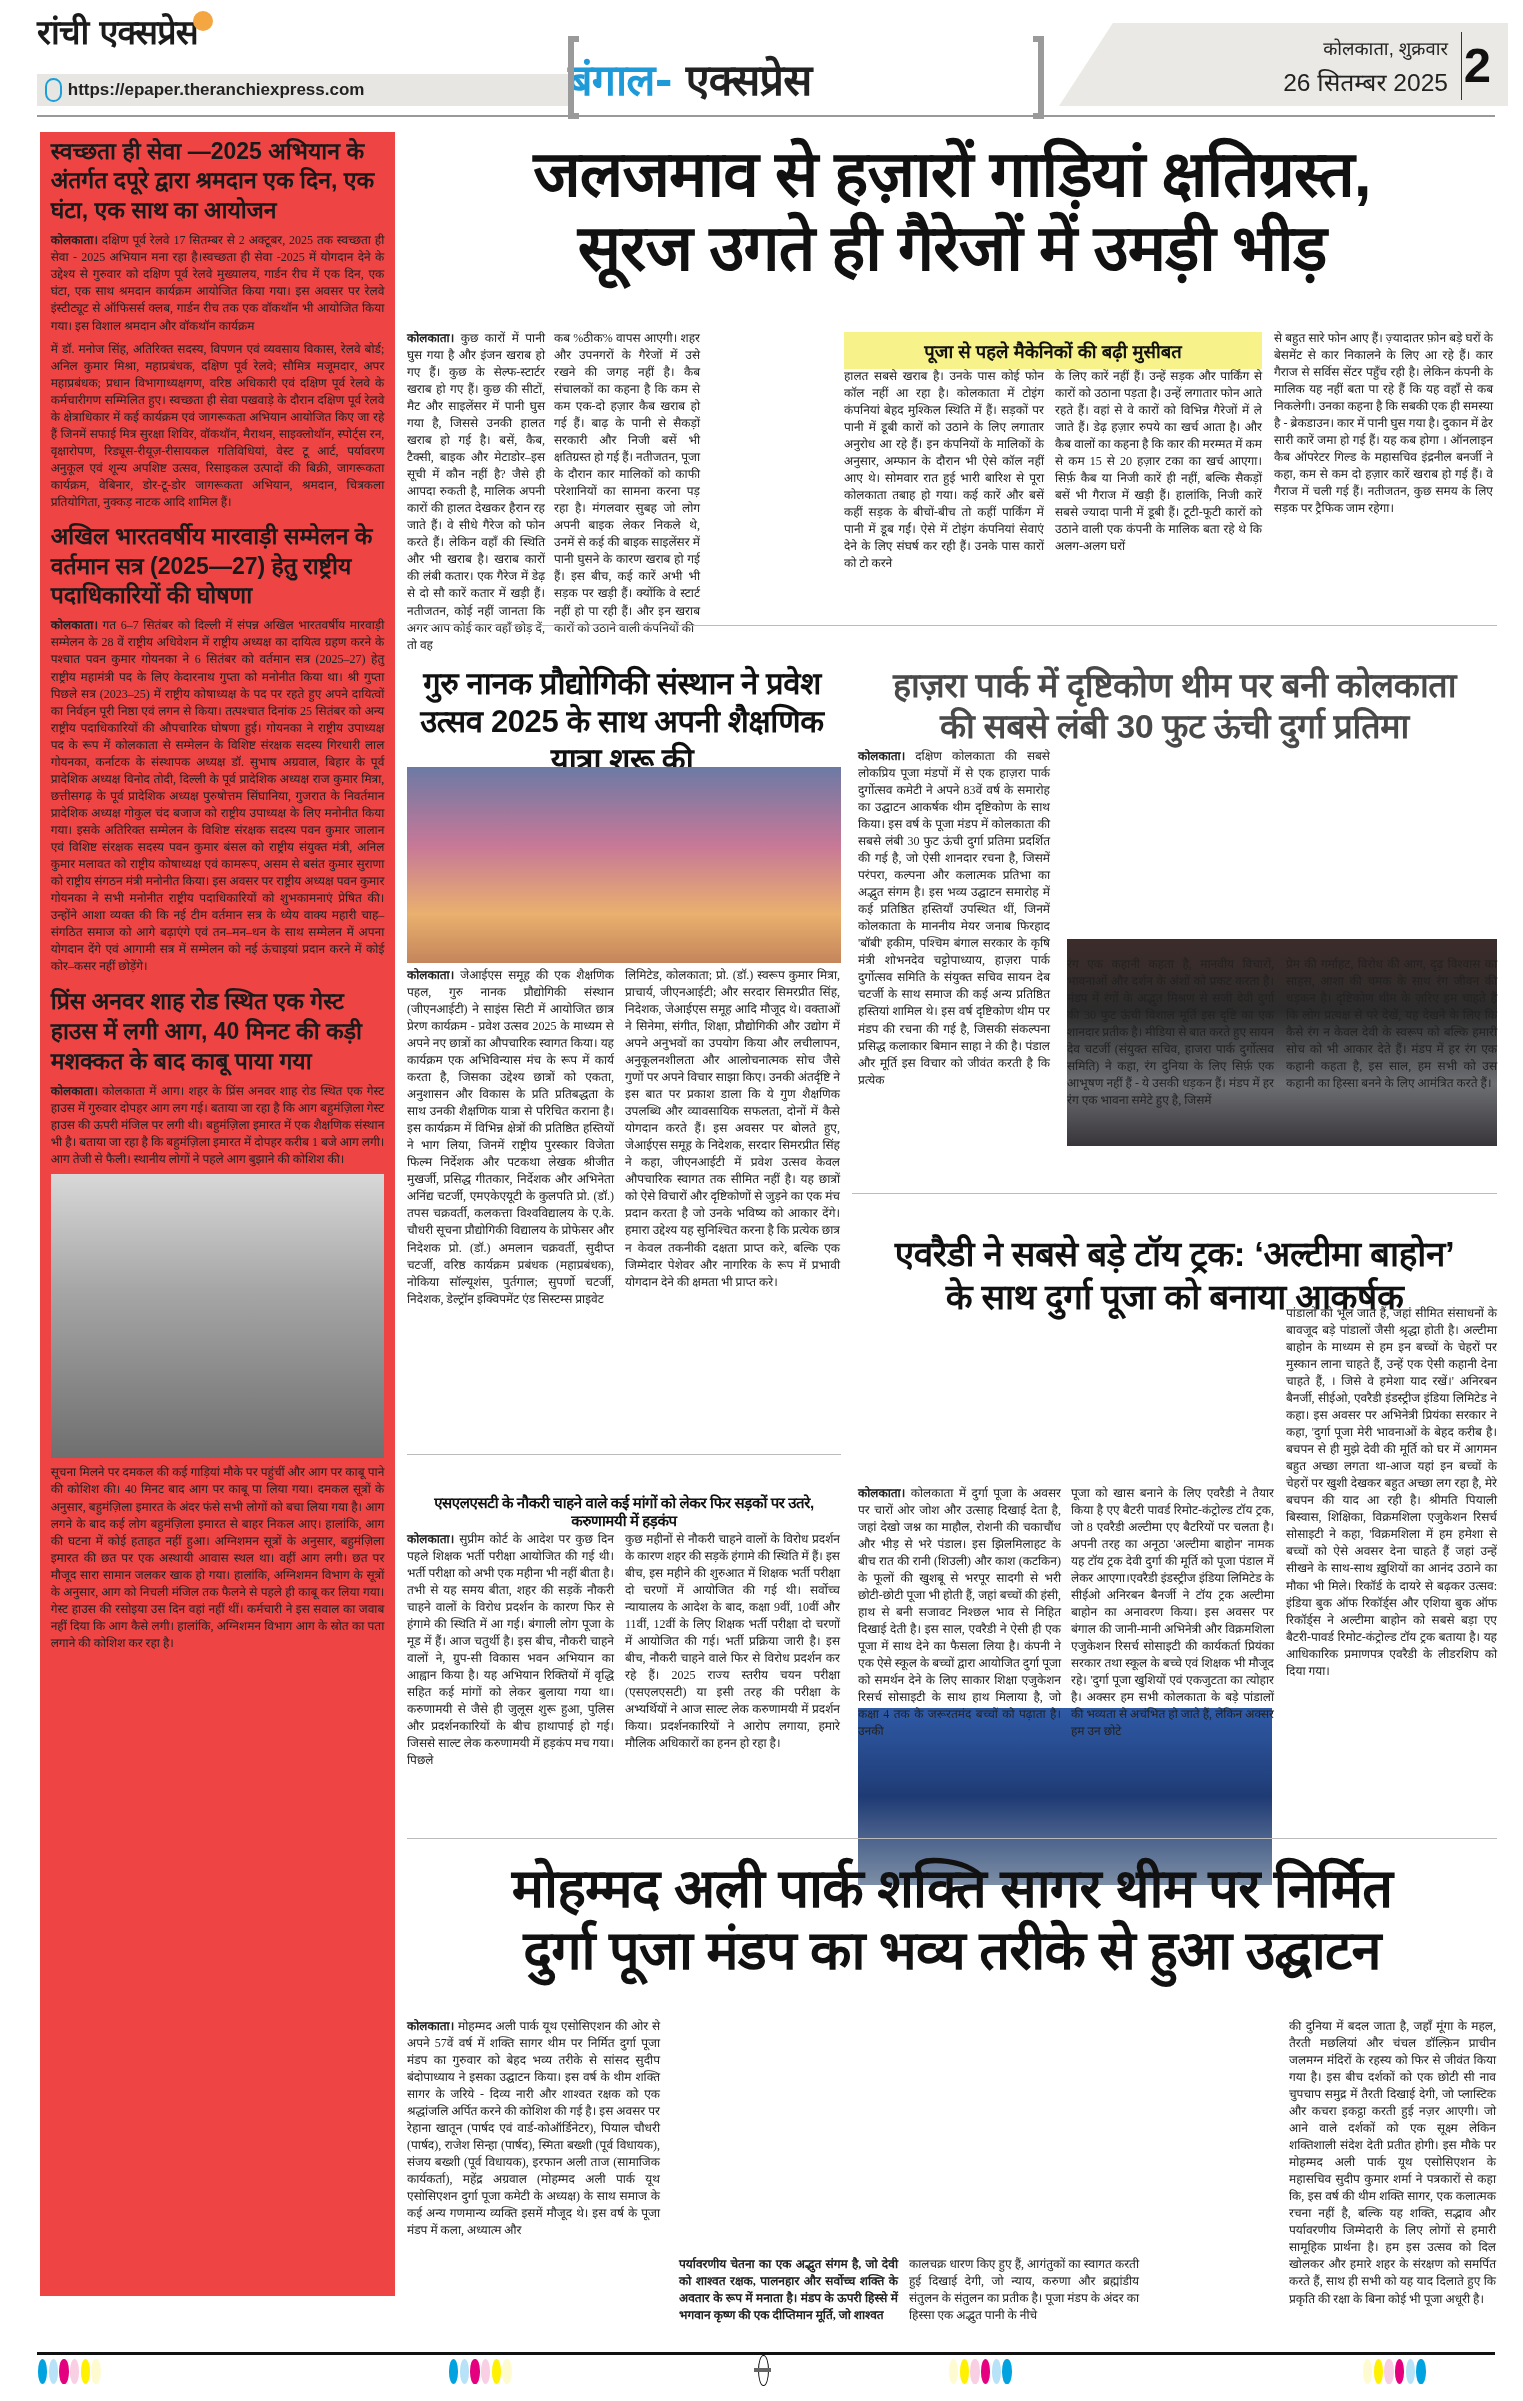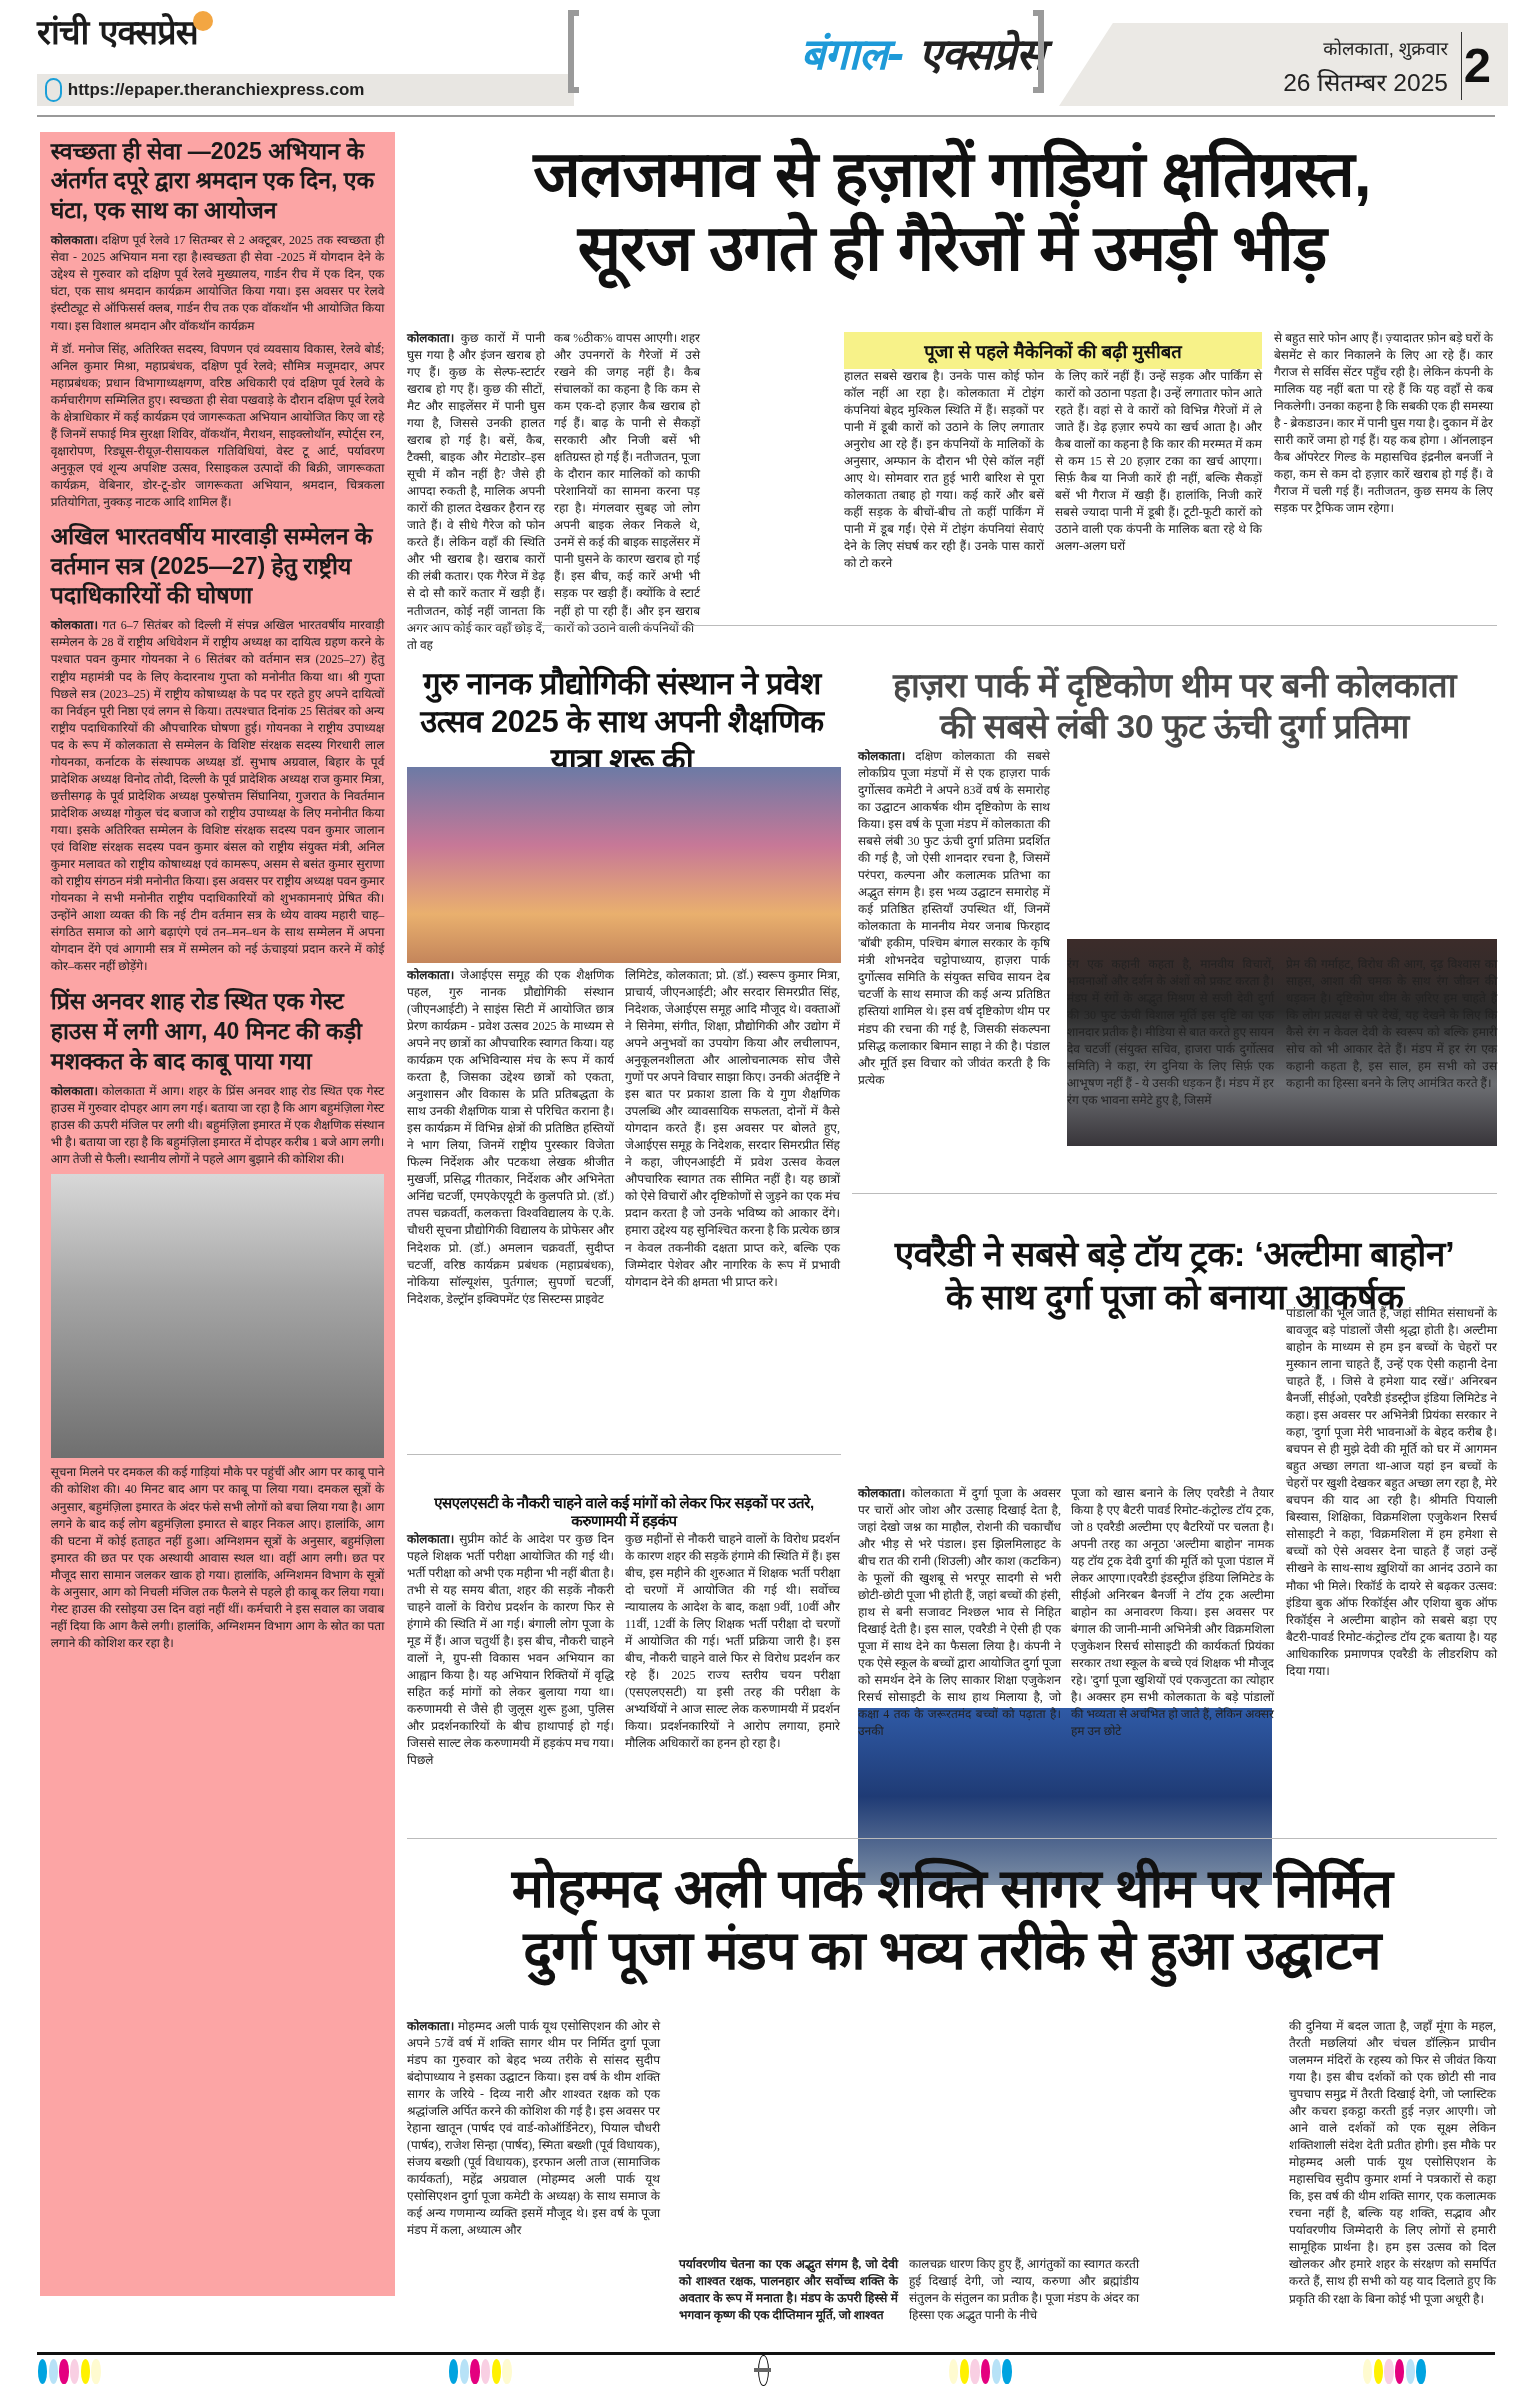--- a/index.html
+++ b/index.html
@@ -5,36 +5,36 @@
   html,body{margin:0;padding:0;background:#fff;}
   body{width:1523px;height:2401px;position:relative;overflow:hidden;font-family:"DejaVu Sans",sans-serif;color:#1a1a1a;}
   .abs{position:absolute;}
   
   .mast-left{left:37px;top:15.3px;width:338px;}
   .logo{font-family:"DejaVu Sans",sans-serif;font-weight:bold;font-size:34px;letter-spacing:-0.8px;color:#1b1b1b;line-height:1;}
   .logo-sun{display:inline-block;width:20px;height:20px;border-radius:50%;background:#f3a642;vertical-align:top;margin-left:-4.6px;margin-top:-4.6px;}
   .url-bar{position:absolute;left:37px;top:74px;width:537px;height:32px;background:#e8e6e2;display:flex;align-items:center;}
   .url-icon{width:17px;height:24.6px;border-radius:8.4px;border:2.3px solid #1a9fd8;margin:0 6.1px 0 7.7px;box-sizing:border-box;}
   .url-text{font-family:"Liberation Sans",sans-serif;font-weight:bold;font-size:17px;color:#222;}
-  .section-box{position:absolute;left:568px;top:10px;width:476px;height:84px;display:flex;align-items:center;justify-content:flex-end;font-style:italic;}
+  .section-box{position:absolute;left:568px;top:36px;width:476px;height:84px;display:flex;align-items:center;justify-content:flex-start;}
   .bracket{position:absolute;top:0;width:10.7px;height:83px;border:6.1px solid #9a9a9a;box-sizing:border-box;}
   .bracket.l{left:0;border-right:none;}
   .bracket.r{right:0;border-left:none;}
   .section-title{font-size:43px;font-weight:bold;color:#222;letter-spacing:-0.8px;}
   .section-title .blue{color:#1e9ad8;}
   .date-box{position:absolute;left:1059px;top:23px;width:449px;height:83px;background:#ebe9e5;clip-path:polygon(12% 0,100% 0,100% 100%,0 100%);}
   .date-lines{position:absolute;right:60px;top:12.3px;text-align:right;font-family:"Liberation Sans",sans-serif;color:#222;}
   .date-lines .d1{font-size:18.4px;}
   .date-lines .d2{font-size:24.6px;margin-top:4.6px;}
   .page-sep{position:absolute;right:46px;top:9.2px;width:1.5px;height:68px;background:#333;}
   .page-num{position:absolute;right:17px;top:14px;font-family:"Liberation Sans",sans-serif;font-weight:bold;font-size:49px;color:#111;}
   .rule{position:absolute;left:37px;width:1458px;height:1.5px;background:#999;}
 
   
-  .sidebar{position:absolute;left:40px;top:132px;width:355px;height:2164px;background:#fca5a5;}
+  .sidebar{position:absolute;left:40px;top:132px;width:355px;height:2164px;background:#ef4444;}
   .sb-head{font-family:"Liberation Sans",sans-serif;font-weight:bold;font-size:23px;line-height:1.3;color:#1a1a1a;padding:4.6px 10.7px 0;}
   .body-text{font-family:"Liberation Serif",serif;font-size:12px;line-height:1.42;text-align:justify;color:#222;}
   .body-text .dl{font-weight:bold;}
   .sb-body{padding:6.1px 10.7px 0;}
   .photo{background:#8a8f86;position:relative;overflow:hidden;}
   .photo.green{background:linear-gradient(180deg,#b7a48a 0%,#9aa17f 45%,#8fcf74 60%,#c9e6b1 100%);}
   .photo .banner-text{position:absolute;left:92px;top:92px;font-family:"Liberation Sans",sans-serif;font-weight:bold;font-size:17px;color:#3b7fc0;line-height:1.05;}
   .photo.fire{background:linear-gradient(180deg,#d8d8d8 0%,#a7a7a7 40%,#6f6f6f 100%);}
   .photo.crowd{background:linear-gradient(180deg,#6c7aa5 0%,#c77897 40%,#e9b06e 75%,#c4855b 100%);}
   .photo.dark{background:linear-gradient(180deg,#3c2c2a 0%,#2b2b2b 35%,#6d6f73 70%,#38353a 100%);}

